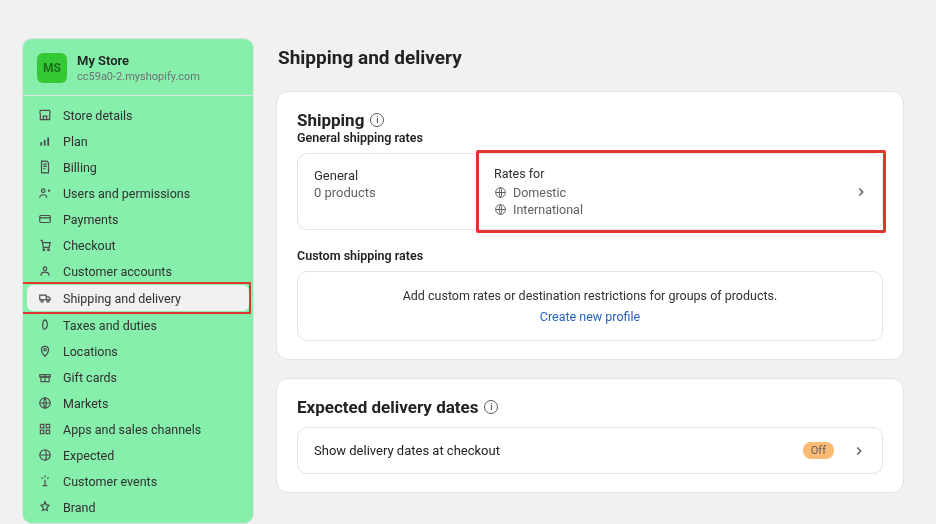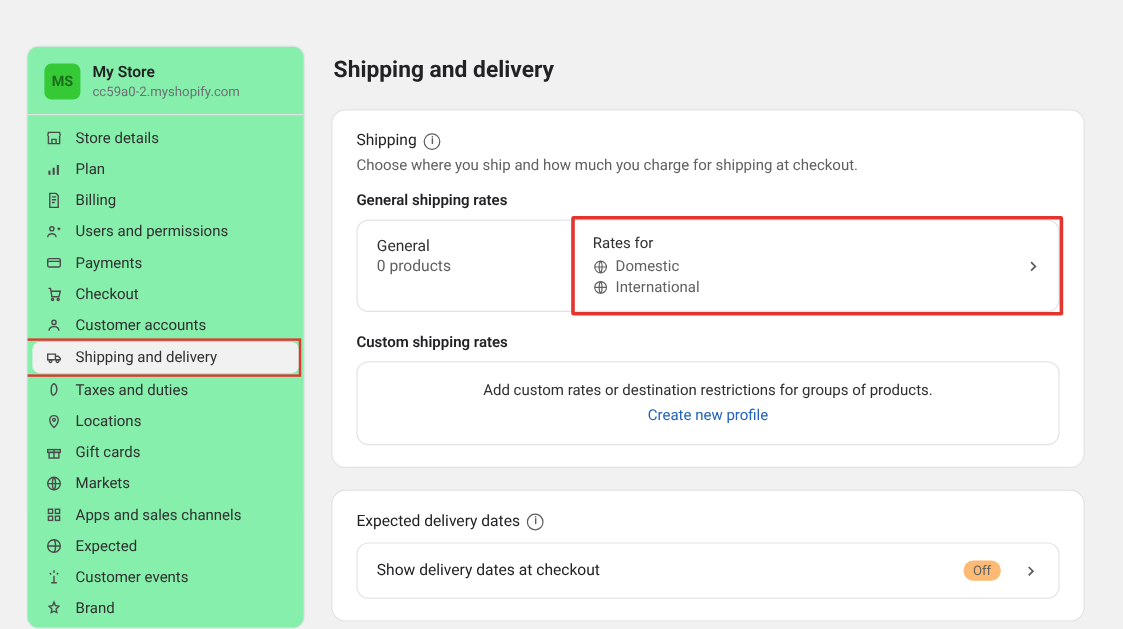--- a/index.html
+++ b/index.html
@@ -16,21 +16,21 @@
 .nav-item.active { background: #f1f1f1; }
 .nav-item .label { font-size: 12.5px; }
 .nav-highlight-wrap { position: relative; margin: 1px 0;}
 .nav-highlight-wrap .nav-item { margin:0; }
 .nav-highlight-wrap::after { content:""; position:absolute; inset:-3px -2px -3px -8px; border: 2px solid #e3352f; pointer-events:none;}
 
 .main { flex: 1; padding: 20px 32px 0 10px; overflow:hidden;}
 .page-title { font-size: 19px; font-weight: 700; margin: 18px 0 22px 2px;}
 .card { background: #fff; border: 1px solid #e3e3e3; border-radius: 12px; padding: 18px 20px; margin-bottom: 18px;}
 .card-head { display:flex; align-items:center; gap:6px; }
-.card-title { font-size: 13px; font-weight: 400; }
+.card-title { font-size: 17px; font-weight: 700; }
 .card-sub { color: #616161; font-size: 12.5px; margin: 6px 0 14px; }
 .section-label { font-size: 12.5px; font-weight: 600; margin-bottom: 8px; }
 .rate-box { border: 1px solid #e3e3e3; border-radius: 10px; display:flex; align-items:stretch; position: relative; }
 .general-cell { padding: 14px 16px; width: 180px; }
 .general-cell .g-title { font-size: 13px; color: #303030; }
 .general-cell .g-sub { font-size: 13px; color: #616161; margin-top: 2px;}
 .rates-cell { flex:1; padding: 12px 40px 12px 16px; position:relative;}
 .rates-cell .r-title { font-size: 12.5px; color: #303030; margin-bottom:4px;}
 .rates-cell .r-row { display:flex; align-items:center; gap:6px; color:#616161; font-size:12.5px; margin-top:2px;}
 .chev { position:absolute; right:14px; top:50%; transform:translateY(-50%); color:#5c5c5c;}
@@ -211,21 +211,20 @@
   </aside>
 
   <main class="main">
     <h1 class="page-title">Shipping and delivery</h1>
 
     <section class="card">
       <div class="card-head">
         <span class="card-title">Shipping</span>
         <span class="info-icon">i</span>
       </div>
-      <p class="card-sub">Choose where you ship and how much you charge for shipping at checkout.</p>
 
       <div class="section-label">General shipping rates</div>
       <div class="rate-box">
         <div class="general-cell">
           <div class="g-title">General</div>
           <div class="g-sub">0 products</div>
         </div>
         <div class="rates-cell">
           <div class="rates-highlight"></div>
           <div class="r-title">Rates for</div>

